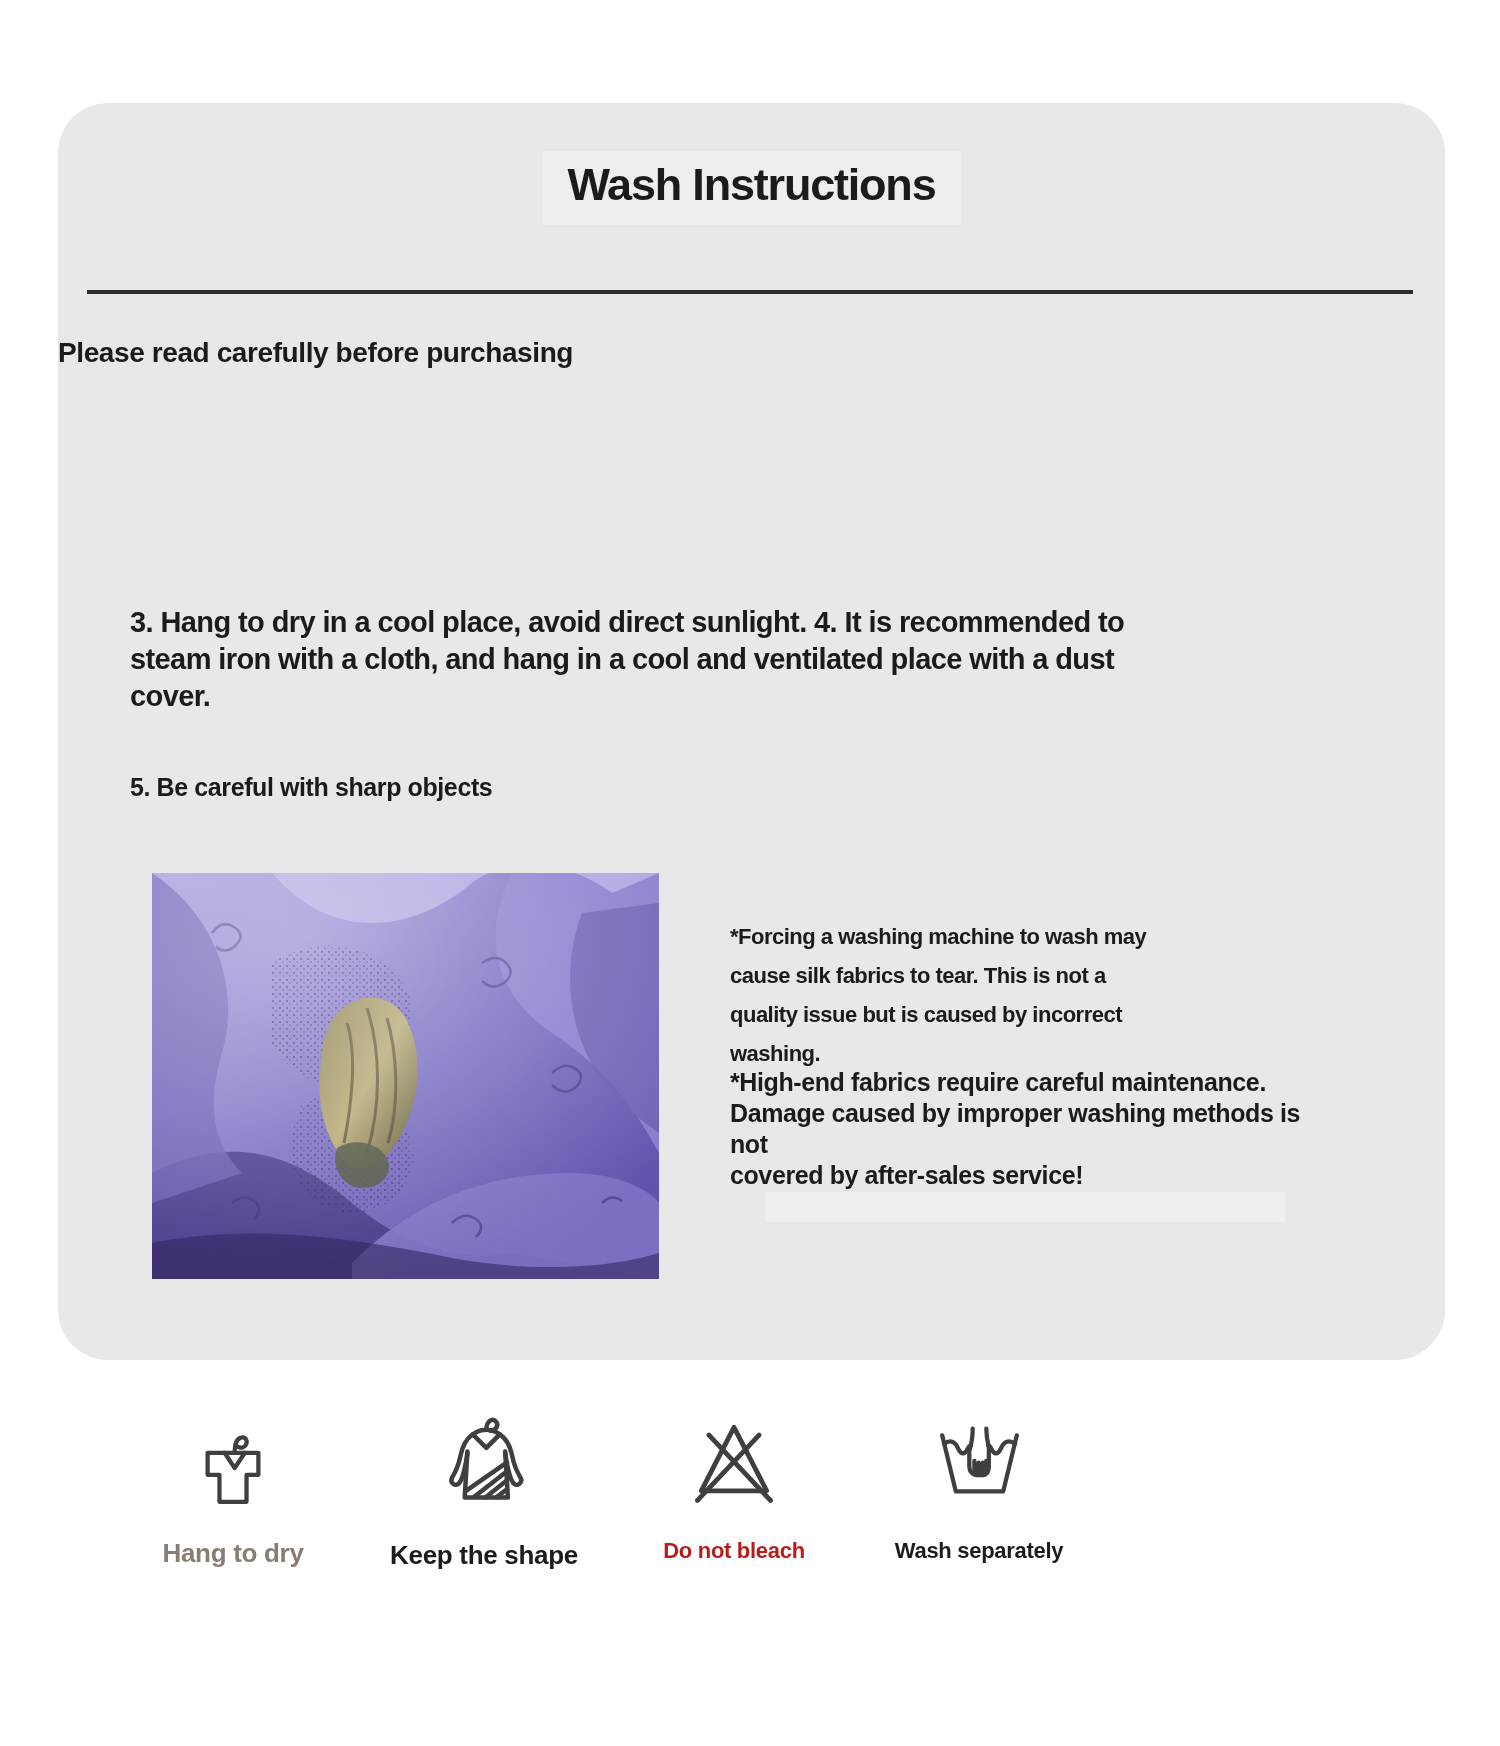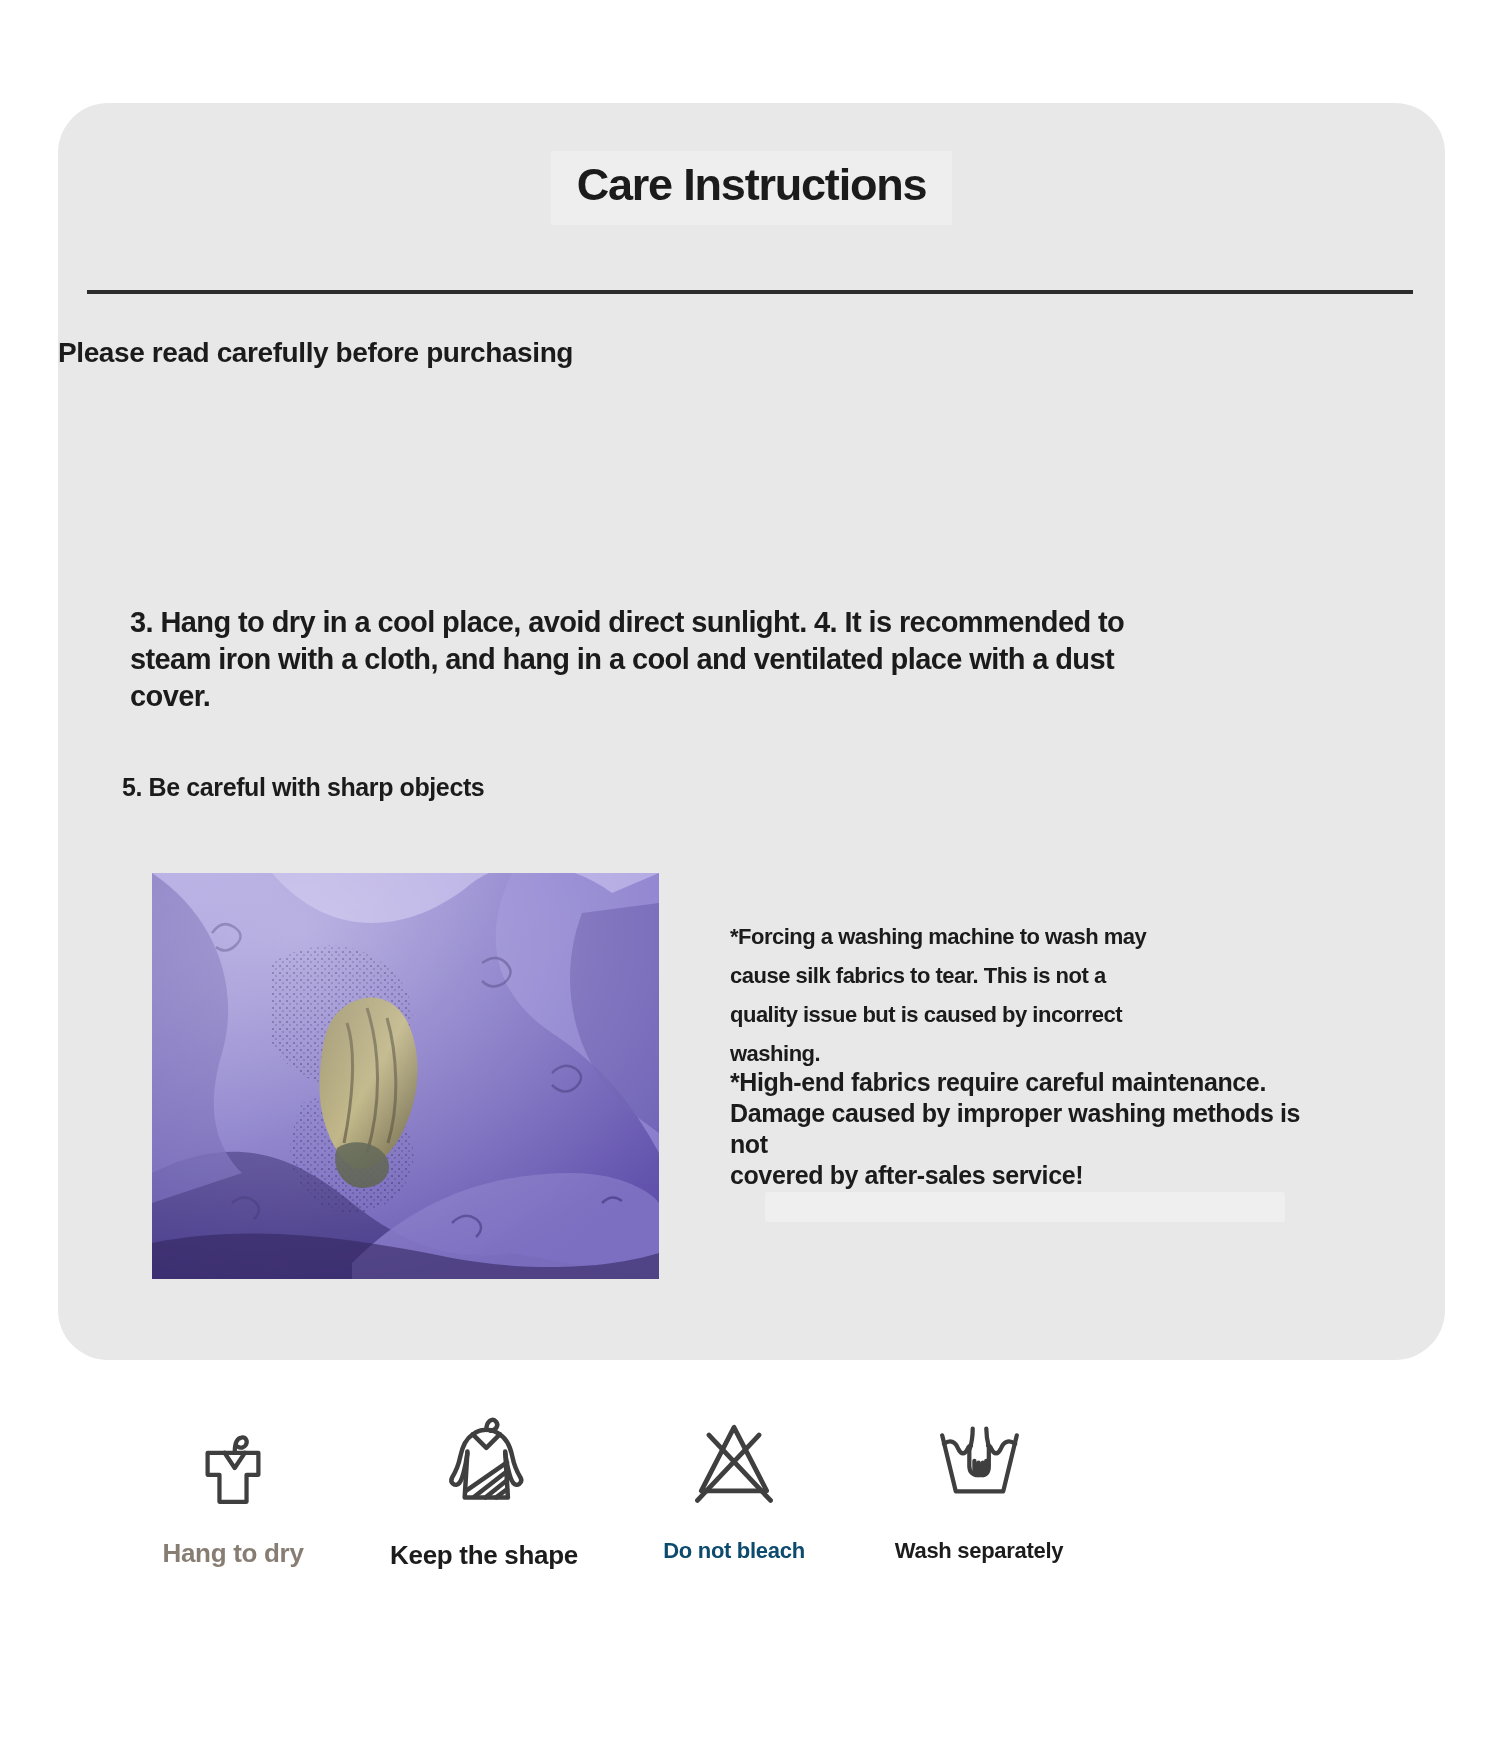--- a/index.html
+++ b/index.html
@@ -9,21 +9,21 @@
         background:#e8e8e8;border-radius:50px;}
   .title-row{position:absolute;left:0;right:0;top:48px;margin:0;text-align:center;}
   .title-chip{display:inline-block;font-size:45px;letter-spacing:-1.2px;
         background:rgba(255,255,255,0.25);padding:8px 26px 14px 26px;}
   .subtitle{position:absolute;left:0;right:0;top:234px;margin:0;text-align:left;
         font-size:28px;letter-spacing:-0.4px;}
   .divider{position:absolute;left:29px;top:187px;width:1326px;height:4px;background:#2c2c2c;}
   .para{position:absolute;left:72px;margin:0;font-size:29px;line-height:37px;letter-spacing:-0.6px;}
   .para1{top:355px;width:1050px;}
   .para2{top:501px;width:1060px;}
-  .note{position:absolute;left:64px;top:670px;margin:0;font-size:25px;letter-spacing:-0.4px;}
+  .note{position:absolute;left:72px;top:670px;margin:0;font-size:25px;letter-spacing:-0.4px;}
   .fabric{position:absolute;left:94px;top:770px;width:507px;height:406px;margin:0;overflow:hidden;}
   .fabric svg{display:block;}
   .warn1{position:absolute;left:672px;top:814px;width:600px;margin:0;
          font-size:22px;line-height:39px;letter-spacing:-0.5px;}
   .warn2{position:absolute;left:672px;top:964px;width:600px;margin:0;
          font-size:25px;line-height:31px;letter-spacing:-0.4px;}
   .faint-bar{position:absolute;left:707px;top:1089px;width:520px;height:30px;
          background:#efefef;border-radius:3px;}
   .icons-row{position:absolute;left:0;top:1400px;width:1500px;height:200px;}
   .icon-col{position:absolute;width:240px;display:flex;flex-direction:column;align-items:center;}
@@ -46,21 +46,21 @@
   .icon-col:nth-child(4) .icon-label{font-size:22px;}
   .icon-col:nth-child(5) .icon-label{font-size:21px;}
 </style>
 </head>
 <body>
 
 <div class="page">
 
   <section class="card">
 
-    <h1 class="title-row"><span class="title-chip">Care Instructions</span></h1>
+    <h1 class="title-row"><span class="title-chip">Wash Instructions</span></h1>
 
     <div class="divider"></div>
 
     <h2 class="subtitle">Please read carefully before purchasing</h2>
 
 
     <p class="para para2">3. Hang to dry in a cool place, avoid direct sunlight. 4. It is recommended to<br>steam iron with a cloth, and hang in a cool and ventilated place with a dust<br>cover.</p>
 
     <p class="note">5. Be careful with sharp objects</p>
 
@@ -149,21 +149,21 @@
       <div class="icon-label" style="color: rgb(28, 28, 28);">Keep the shape</div>
     </div>
 
     <div class="icon-col">
       <div class="icon-box">
         <svg viewBox="0 0 100 104" stroke-width="5">
           <path d="M50,16 L16,82 L84,82 Z"></path>
           <path d="M24,24 L88,92 M76,24 L12,92"></path>
         </svg>
       </div>
-      <div class="icon-label" style="color: #0c4a6e;">Do not bleach</div>
+      <div class="icon-label" style="color: #b91c1c;">Do not bleach</div>
     </div>
 
     <div class="icon-col">
       <div class="icon-box">
         <svg viewBox="0 0 112 92" stroke-width="5">
           <path d="M12,14 L28,80 M100,14 L84,80 M28,80 L84,80"></path>
           <path d="M14,24 C22,18 28,22 31,30 C34,37 39,37 42,30 C43,27 45,26 46,26"></path>
           <path d="M98,24 C90,18 84,22 81,30 C78,37 73,37 70,30 C69,27 67,26 66,26"></path>
           <path d="M48,6 C48,18 46,26 44,32 L44,50 C44,57 48,61 54,61 L58,61 C64,61 67,57 67,50 L67,28 C65,20 64,12 64,6"></path>
           <path d="M50,44 L50,59 M55,46 L55,61 M60,46 L60,61 M64,44 L64,57"></path>

